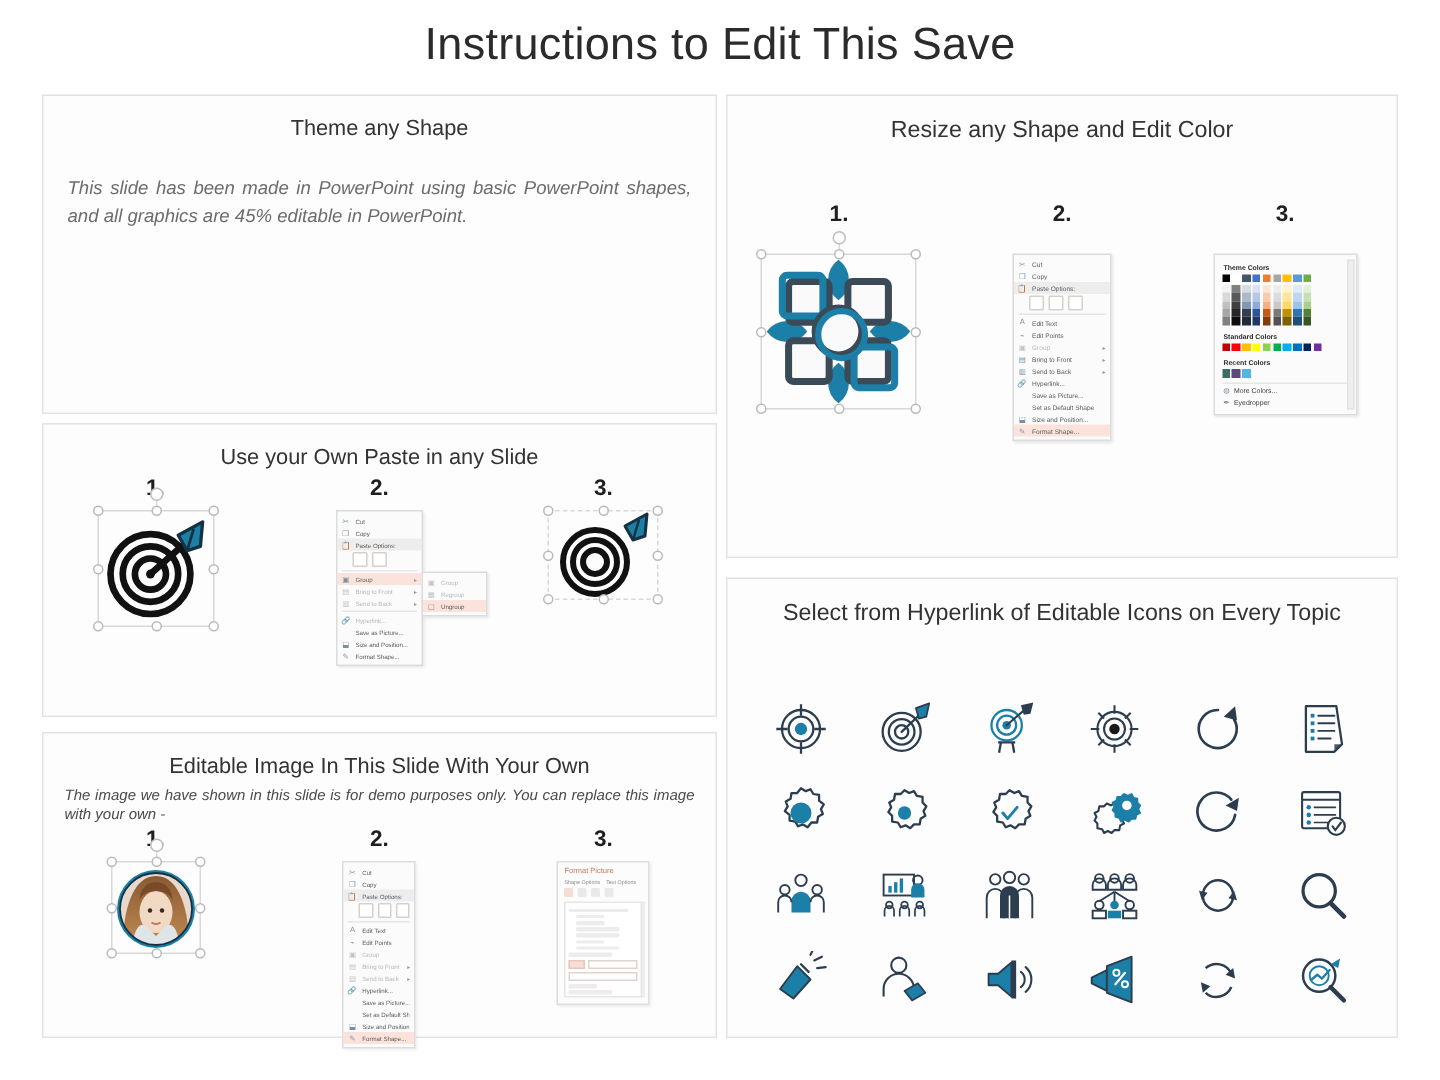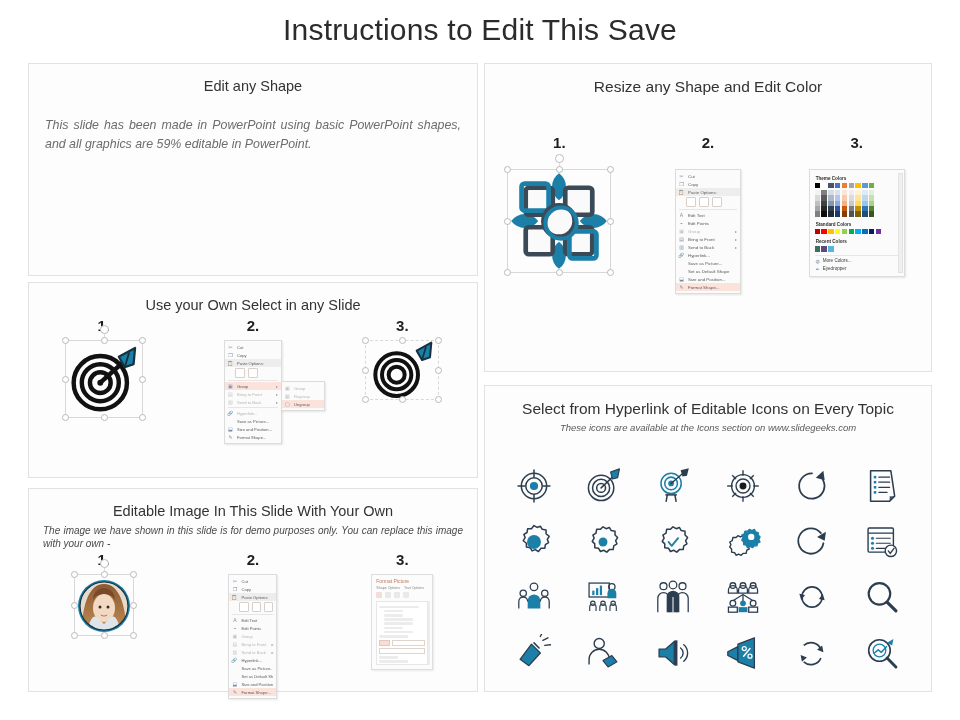--- a/index.html
+++ b/index.html
@@ -195,26 +195,26 @@
   .gicon svg{width:38px;height:38px;display:block;}
 </style>
 </head>
 <body>
 
 <div class="slide">
 
   <div class="slide-title">Instructions to Edit This Save</div>
 
   <div class="panel" id="p-edit-shape">
-    <div class="panel-title">Edit any Shape</div>
-    <p class="body-para" id="para-1">This slide has been made in PowerPoint using basic PowerPoint shapes, and all graphics are 59% editable in PowerPoint.</p>
+    <div class="panel-title">Theme any Shape</div>
+    <p class="body-para" id="para-1">This slide has been made in PowerPoint using basic PowerPoint shapes, and all graphics are 45% editable in PowerPoint.</p>
   </div>
 
   <div class="panel" id="p-own-icons">
-    <div class="panel-title">Use your Own Select in any Slide</div>
+    <div class="panel-title">Use your Own Paste in any Slide</div>
 
     <div class="steps" style="top:34px;">
 
       <div class="step">
         <div class="step-num">1.</div>
         <div class="step-art">
           <div class="sel" style="width:74px;height:74px;padding:2px;">
             <div class="frame"></div>
             <div class="rotline"></div><div class="rot"></div>
             <div class="h tl"></div><div class="h tc"></div><div class="h tr"></div>
@@ -696,21 +696,20 @@
               </div>
             <div class="scroll"></div>
           </div>
         </div>
       </div>
     </div>
   </div>
 
   <div class="panel" id="p-icons-topic">
     <div class="panel-title big">Select from Hyperlink of Editable Icons on Every Topic</div>
-    <div class="panel-subtitle">These icons are available  at the Icons section on  www.slidegeeks.com</div>
 
     <div class="icon-grid">
 
       <div class="gicon">
         <svg viewBox="0 0 60 60">
             <g fill="none" stroke="#2b3d4f" stroke-width="2.4">
           <circle cx="30" cy="30" r="20"></circle>
               <circle cx="30" cy="30" r="13"></circle>
           <line x1="30" y1="4" x2="30" y2="16"></line>
               <line x1="30" y1="44" x2="30" y2="56"></line>

